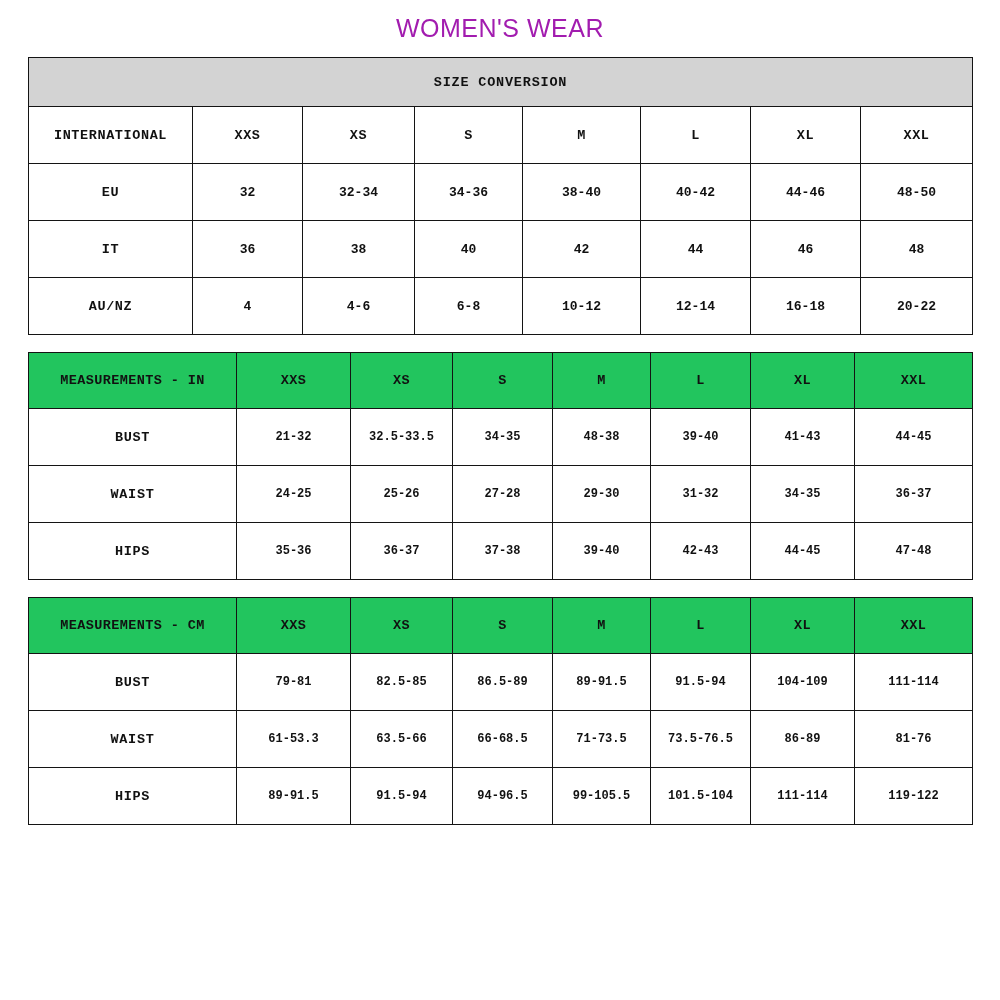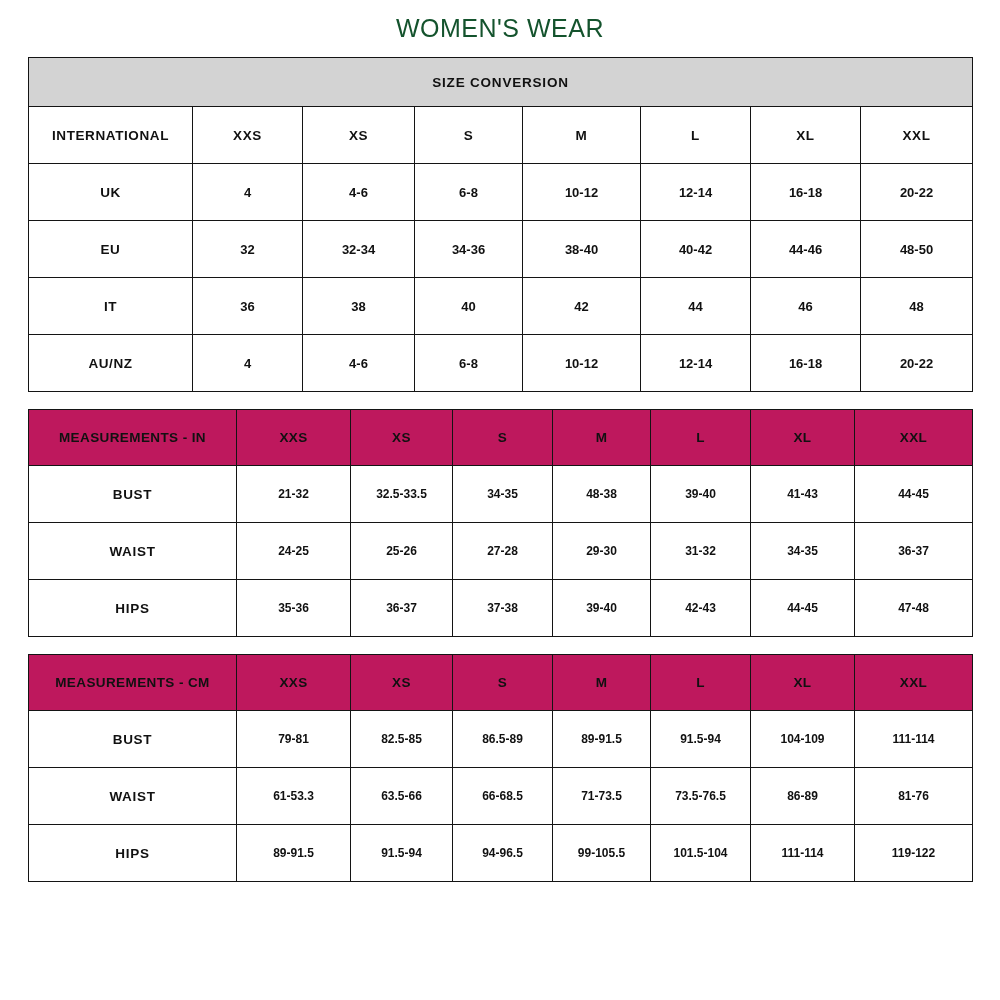--- a/index.html
+++ b/index.html
@@ -20,27 +20,28 @@
     position: relative;
     box-sizing: border-box;
     padding: 0 28px;
   }
   .page-title {
     text-align: center;
     font-size: 25px;
     font-weight: 400;
     letter-spacing: 0.5px;
     margin: 14px 0 14px 0;
-    color: #14532d;
+    color: #a21caf;
   }
   table {
     border-collapse: collapse;
     width: 944px;
     table-layout: fixed;
     margin: 0 8px 16px 0;
+    font-family: Liberation Mono, monospace;
   }
   table.t-conv { margin-bottom: 17px; }
   table.t-in  { margin-bottom: 17px; }
   table.t-cm  { margin-bottom: 0; padding-left: 20px; }
 
   th, td {
     border: 1px solid #141414;
     text-align: center;
     vertical-align: middle;
     font-size: 13px;
@@ -56,21 +57,21 @@
     font-size: 13.5px;
     letter-spacing: 0.8px;
     font-weight: 700;
   }
   .rowlabel {
     font-size: 13.5px;
     font-weight: 700;
     letter-spacing: 0.3px;
   }
   .hdr-grey {
-    background: #be185d;
+    background: #22c55e;
     height: 56px;
     font-size: 13.5px;
     letter-spacing: 0.4px;
   }
   .hdr-grey.left {
     letter-spacing: 0.4px;
   }
   .t-conv td.rowlabel,
   .t-conv th.rowlabel { letter-spacing: 0.6px; }
 
@@ -117,30 +118,20 @@
         <td class="rowlabel">XXS</td>
         <td class="rowlabel">XS</td>
         <td class="rowlabel">S</td>
         <td class="rowlabel">M</td>
         <td class="rowlabel">L</td>
         <td class="rowlabel">XL</td>
         <td class="rowlabel">XXL</td>
       </tr>
 
       <tr>
-        <td class="rowlabel">UK</td>
-        <td>4</td>
-        <td>4-6</td>
-        <td>6-8</td>
-        <td>10-12</td>
-        <td>12-14</td>
-        <td>16-18</td>
-        <td>20-22</td>
-      </tr>
-      <tr>
         <td class="rowlabel">EU</td>
         <td>32</td>
         <td>32-34</td>
         <td>34-36</td>
         <td>38-40</td>
         <td>40-42</td>
         <td>44-46</td>
         <td>48-50</td>
       </tr>
       <tr>

